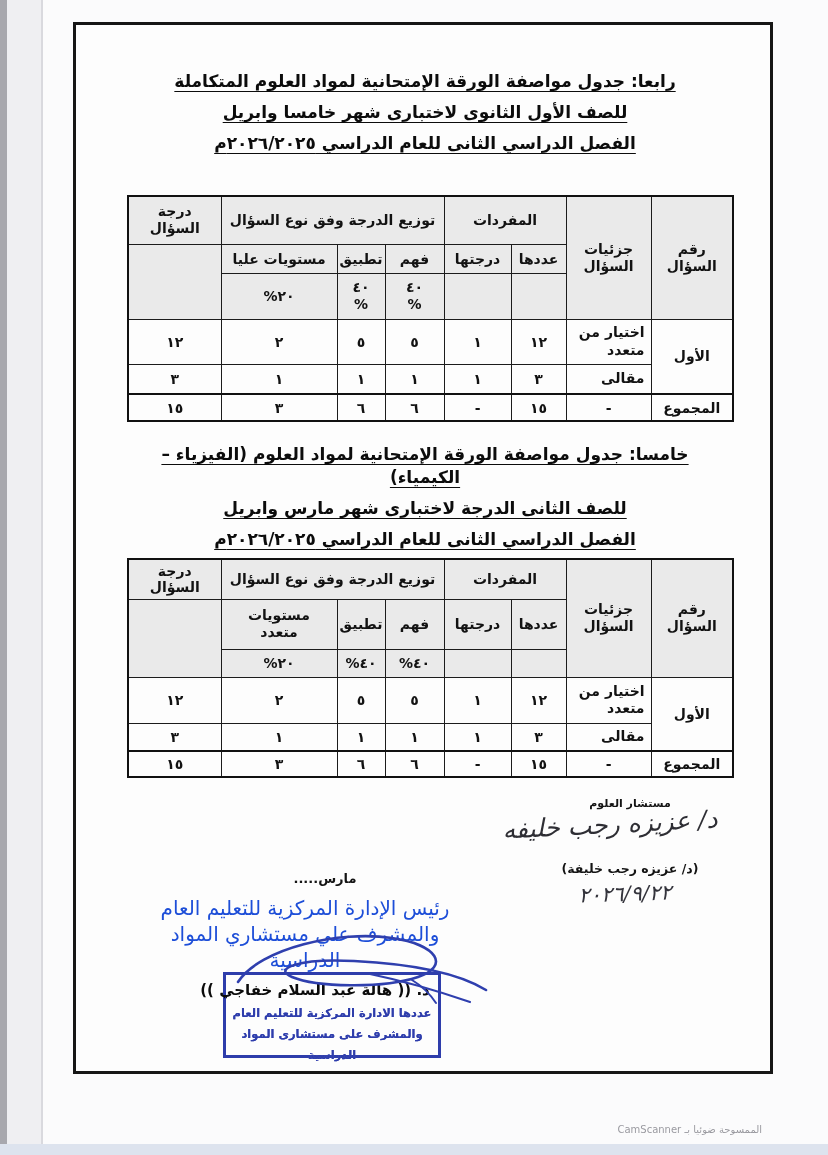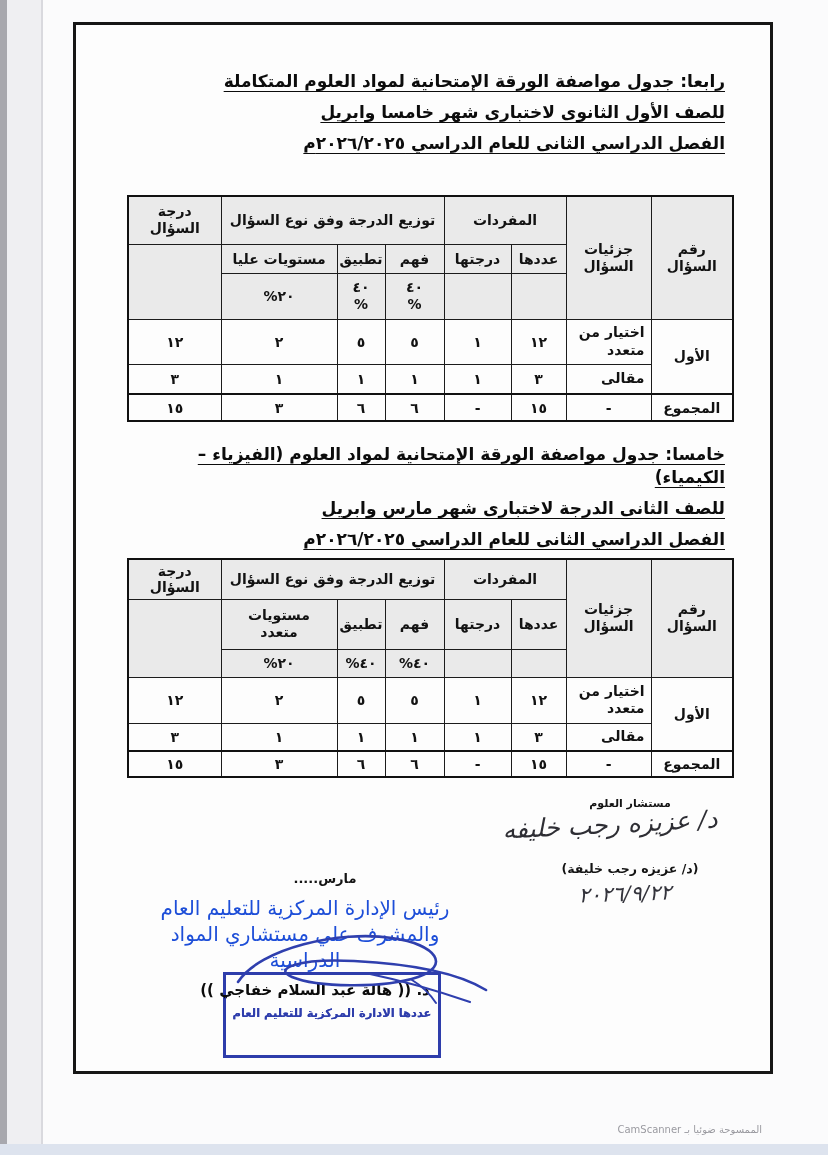--- a/index.html
+++ b/index.html
@@ -10,21 +10,21 @@
     color:#141414;
   }
   
   .strip-left1 { position:absolute; left:0; top:0; width:7px; height:1155px; background:#a8a8ae; }
   .strip-left2 { position:absolute; left:7px; top:0; width:34px; height:1155px; background:#efeff2; }
   .strip-left-line { position:absolute; left:41px; top:0; width:2px; height:1155px; background:#d9d9de; }
   .strip-bottom { position:absolute; left:0; top:1144px; width:828px; height:11px; background:#dde3ee; }
   .frame { position:absolute; left:73px; top:22px; width:694px; height:1046px; border:3px solid #161616; background:#fdfdfd; }
 
   
-  .title-block { position:absolute; width:600px; text-align:right; direction:rtl; font-weight:bold; font-size:17px; color:#0c0c0c; }
+  .title-block { position:absolute; width:600px; text-align:center; direction:rtl; font-weight:bold; font-size:17px; color:#0c0c0c; }
   .title-block .tl { display:block; margin-bottom:8px; line-height:23px; }
   .title-block .tl span { text-decoration:underline; text-underline-offset:4px; }
 
   
   table.spec { position:absolute; border-collapse:collapse; table-layout:fixed; direction:rtl; border:2.6px solid #111; background:#fdfdfd; }
   table.spec th, table.spec td {
     border:1.6px solid #1c1c1c; text-align:center; vertical-align:middle;
     padding:0 2px; font-size:14px; font-weight:bold; color:#121212;
   }
   table.spec thead th { background:#eaeaea; }
@@ -233,20 +233,21 @@
 
 <div class="approve-word">مارس.....</div>
 <div class="approval-lines">
   <span style="display:block">رئيس الإدارة المركزية للتعليم العام</span>
   <span style="display:block">والمشرف علي مستشاري المواد الدراسية</span>
 </div>
 
 <div class="stamp">
   <div class="stamp-text">
     <span style="display:block">عددها الادارة المركزية للتعليم العام</span>
+    <span style="display:block">والمشرف على مستشارى المواد الدراسية</span>
   </div>
 </div>
 
 <div class="black-name">د. (( هالة عبد السلام خفاجي ))</div>
 
 <div class="blue-sig">
   <svg width="272" height="78" viewBox="0 0 272 78">
     <path d="M16,54 C38,20 118,2 170,10 C216,17 228,38 196,49 C160,61 94,59 70,49 C50,41 76,30 132,33 C192,36 238,46 264,62" stroke="#2f3fae" stroke-width="2.6" fill="none" stroke-linecap="round"></path>
     <path d="M148,46 C182,53 216,63 248,74" stroke="#2f3fae" stroke-width="2.2" fill="none" stroke-linecap="round"></path>
     <path d="M190,52 C200,58 208,66 214,75" stroke="#2f3fae" stroke-width="2" fill="none" stroke-linecap="round"></path>

